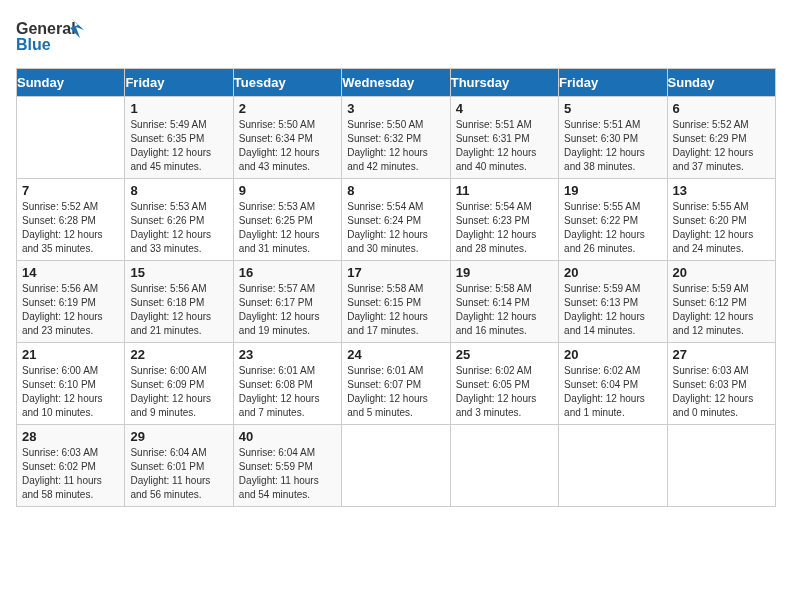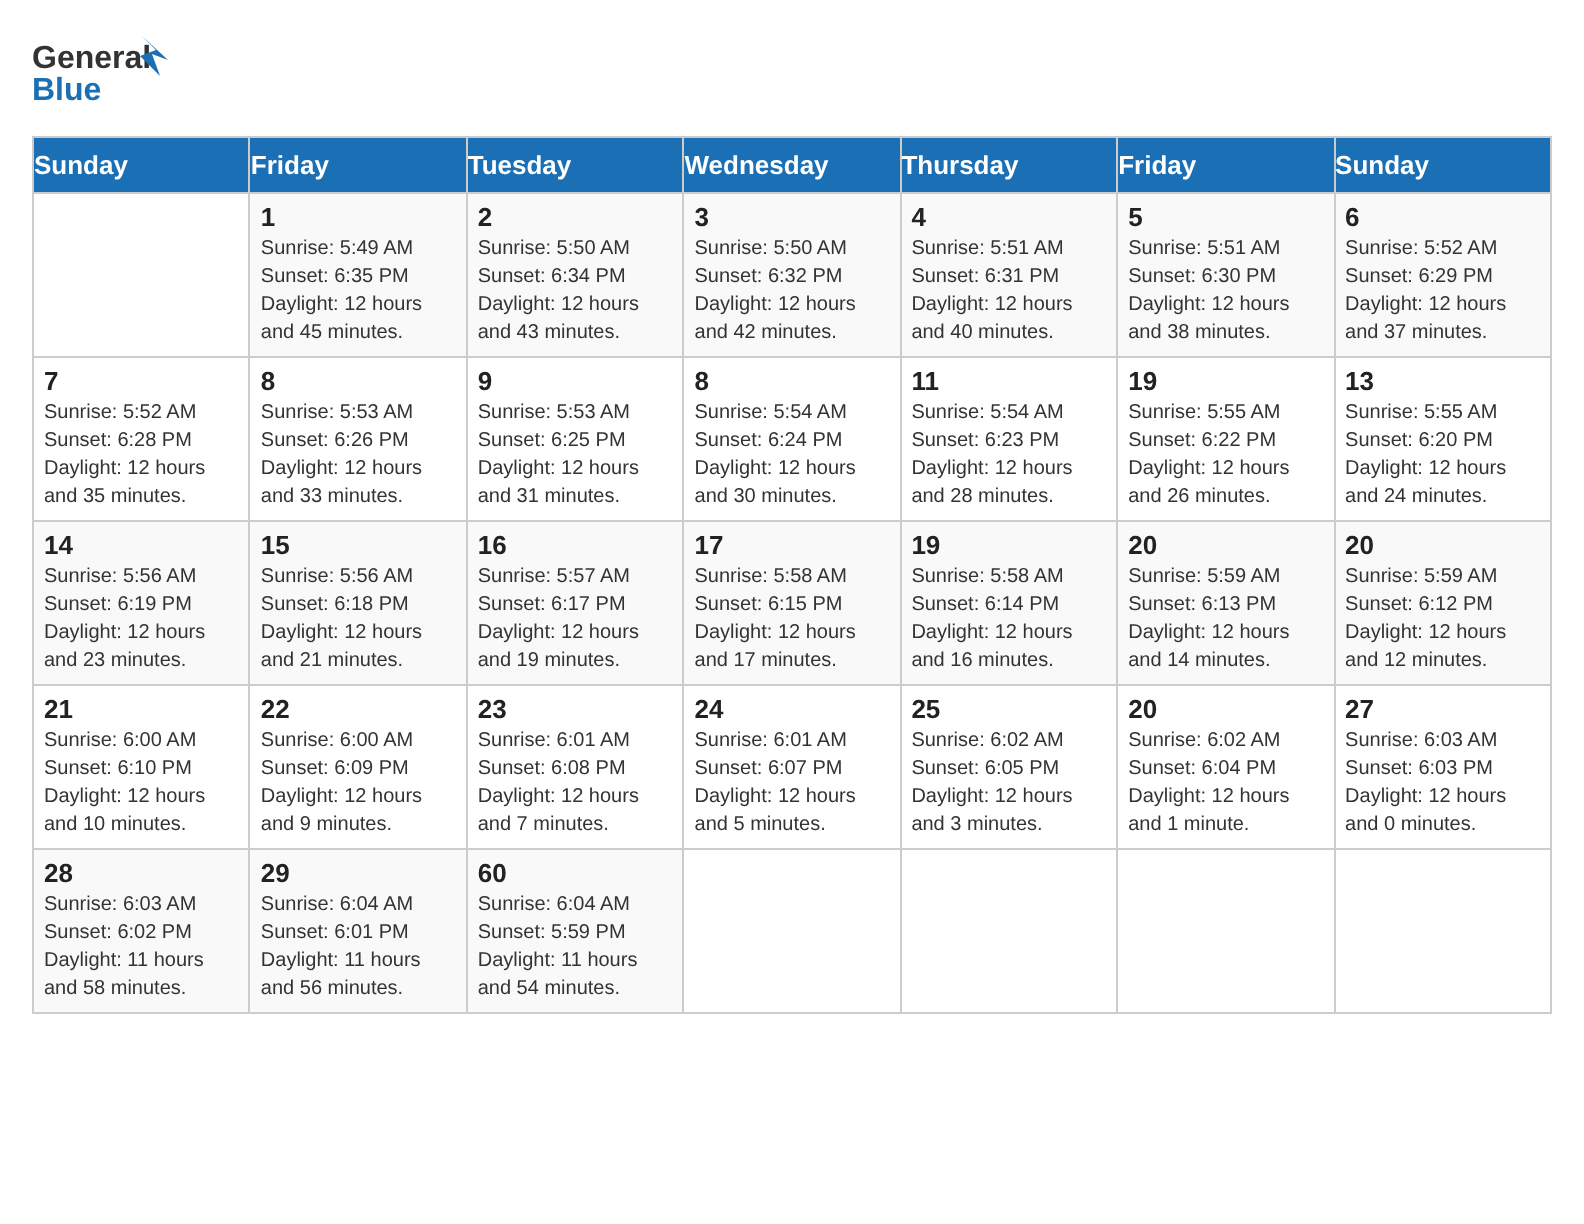--- a/index.html
+++ b/index.html
@@ -225,21 +225,21 @@
       <tr>
         <td>
           <div class="day-num">28</div>
           <div class="day-info">Sunrise: 6:03 AM<br>Sunset: 6:02 PM<br>Daylight: 11 hours<br>and 58 minutes.</div>
         </td>
         <td>
           <div class="day-num">29</div>
           <div class="day-info">Sunrise: 6:04 AM<br>Sunset: 6:01 PM<br>Daylight: 11 hours<br>and 56 minutes.</div>
         </td>
         <td>
-          <div class="day-num">60</div>
+          <div class="day-num">40</div>
           <div class="day-info">Sunrise: 6:04 AM<br>Sunset: 5:59 PM<br>Daylight: 11 hours<br>and 54 minutes.</div>
         </td>
         <td class="empty-cell"></td>
         <td class="empty-cell"></td>
         <td class="empty-cell"></td>
         <td class="empty-cell"></td>
       </tr>
     </tbody>
 </table>
 

